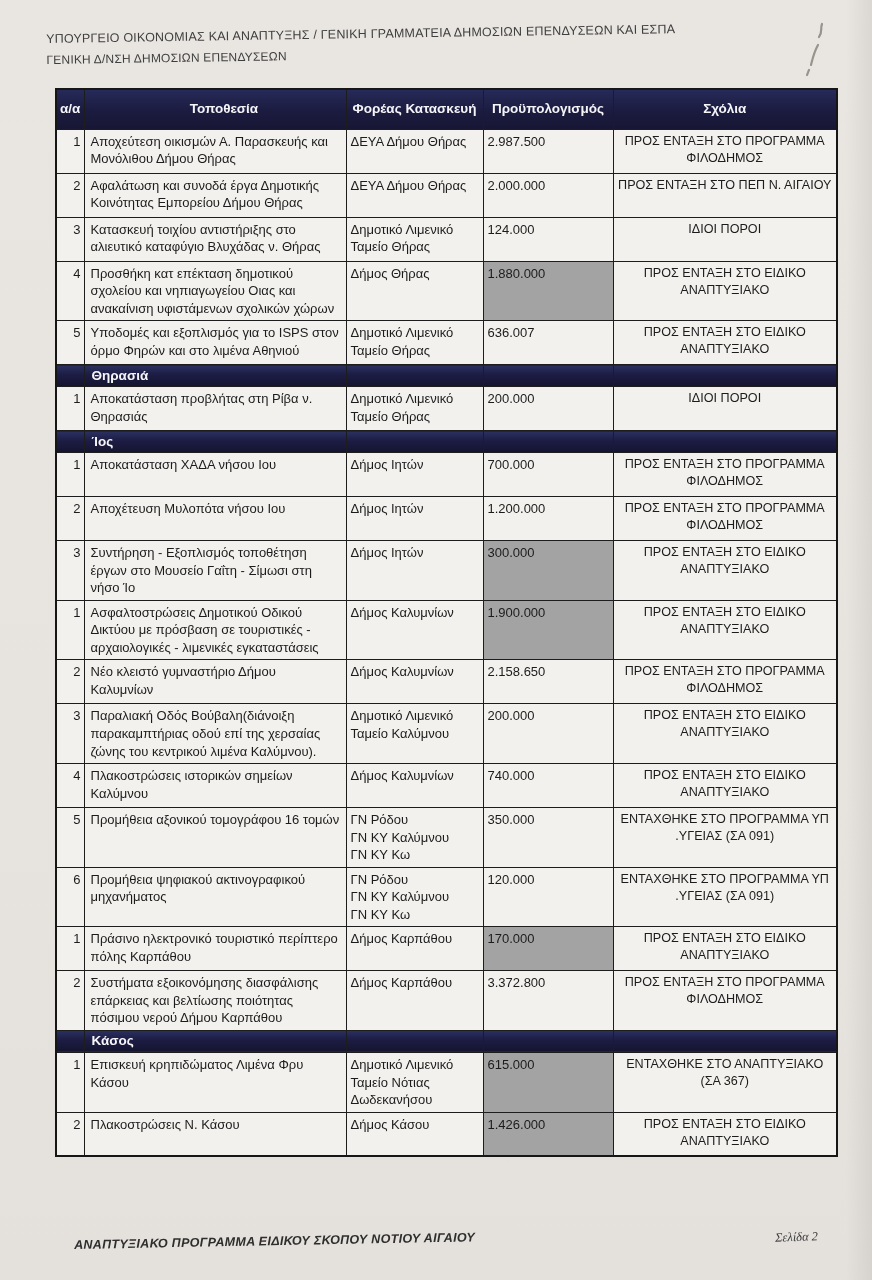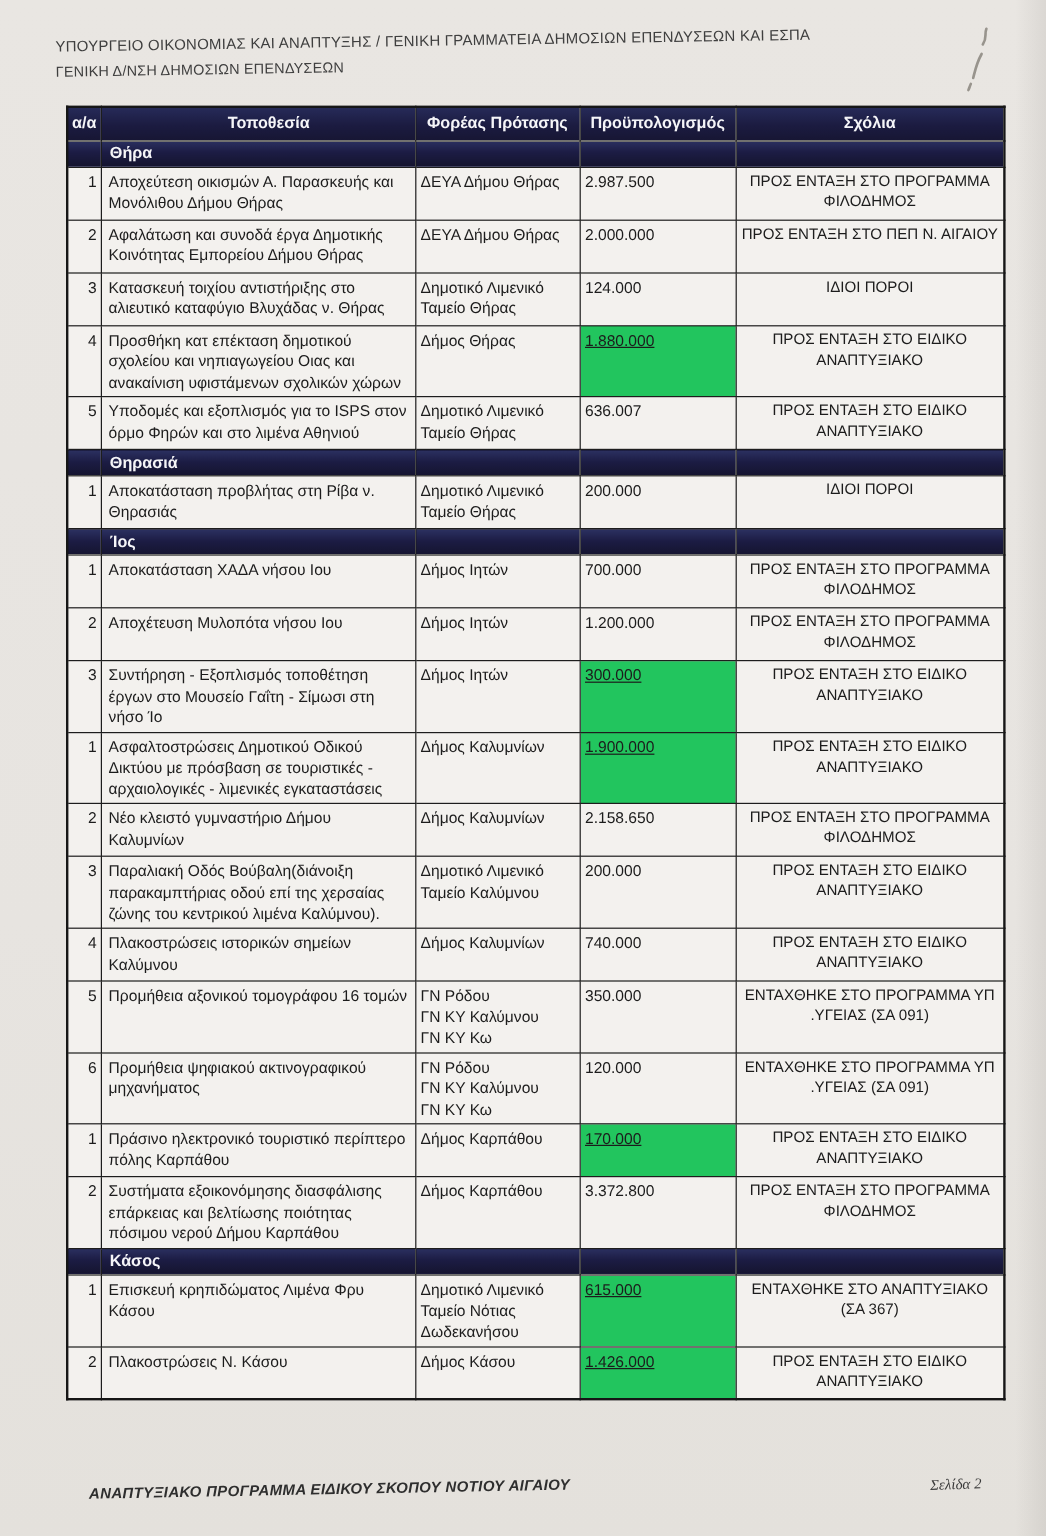--- a/index.html
+++ b/index.html
@@ -41,21 +41,21 @@
   td,th{
     border:1.6px solid #1d1d1d;
     padding:3px 4px;
     font-size:13px;
     line-height:1.35;
     vertical-align:top;
     overflow:hidden;
   }
 
   
-  thead tr{height:28px;}
+  thead tr{height:40px;}
   th{
     background:linear-gradient(180deg,#262a58 0%,#1b1b40 55%,#171634 100%);
     color:#f5f5f8;font-weight:bold;font-size:13.5px;
     vertical-align:middle;text-align:center;padding:4px 5px;
   }
   th.h-loc{text-align:center;padding-left:23px;}
   th.h-num{padding-left:2px;padding-right:2px;}
 
   
   tr.section{height:22px;}
@@ -66,21 +66,21 @@
   }
   tr.section td.sec-name{padding-left:7px;}
 
   
   tr.data{height:44px;}
   td.num{text-align:right;padding-right:3px;}
   td.loc{text-align:left;padding-left:6px;}
   td.car{white-space:pre-line;}
   td.bud{text-align:left;padding-right:6px;}
   td.com{text-align:center;font-size:12.6px;}
-  td.bud.shaded{background:#22c55e;text-decoration:underline;}
+  td.bud.shaded{background:#a3a3a3;}
 
   
   .doc-footer-left{
     position:absolute;left:74px;top:1238px;
     font-size:12.5px;font-style:italic;font-weight:bold;color:#2e2e2e;
     letter-spacing:.3px;
     transform:rotate(-1.1deg);transform-origin:left top;
   }
   .doc-footer-right{
     position:absolute;right:54px;top:1230px;
@@ -115,33 +115,26 @@
       <col class="c-num">
         <col class="c-loc">
         <col class="c-car">
         <col class="c-bud">
         <col class="c-com">
     </colgroup>
     <thead>
       <tr id="header-row">
           <th class="h-num">α/α</th>
           <th class="h-loc">Τοποθεσία</th>
-          <th class="h-car">Φορέας Πρότασης</th>
+          <th class="h-car">Φορέας Κατασκευή</th>
           <th class="h-bud">Προϋπολογισμός</th>
           <th class="h-com">Σχόλια</th>
         </tr>
     </thead>
     <tbody id="table-body">
-        <tr class="section">
-          <td class="sec-num"></td>
-          <td class="sec-name">Θήρα</td>
-          <td></td>
-          <td></td>
-          <td></td>
-        </tr>
         <tr class="data">
           <td class="num">1</td>
           <td class="loc">Αποχεύτεση οικισμών Α. Παρασκευής και Μονόλιθου Δήμου Θήρας</td>
           <td class="car">ΔΕΥΑ Δήμου Θήρας</td>
           <td class="bud">2.987.500</td>
           <td class="com">ΠΡΟΣ ΕΝΤΑΞΗ ΣΤΟ ΠΡΟΓΡΑΜΜΑ ΦΙΛΟΔΗΜΟΣ</td>
         </tr>
         <tr class="data">
           <td class="num">2</td>
           <td class="loc">Αφαλάτωση και συνοδά έργα Δημοτικής Κοινότητας Εμπορείου Δήμου Θήρας</td>

